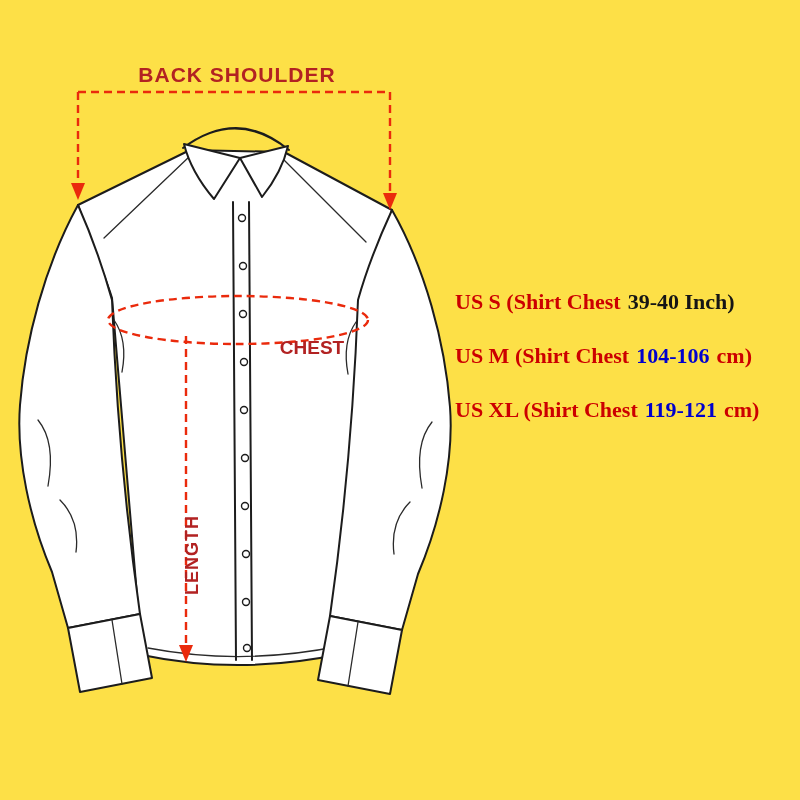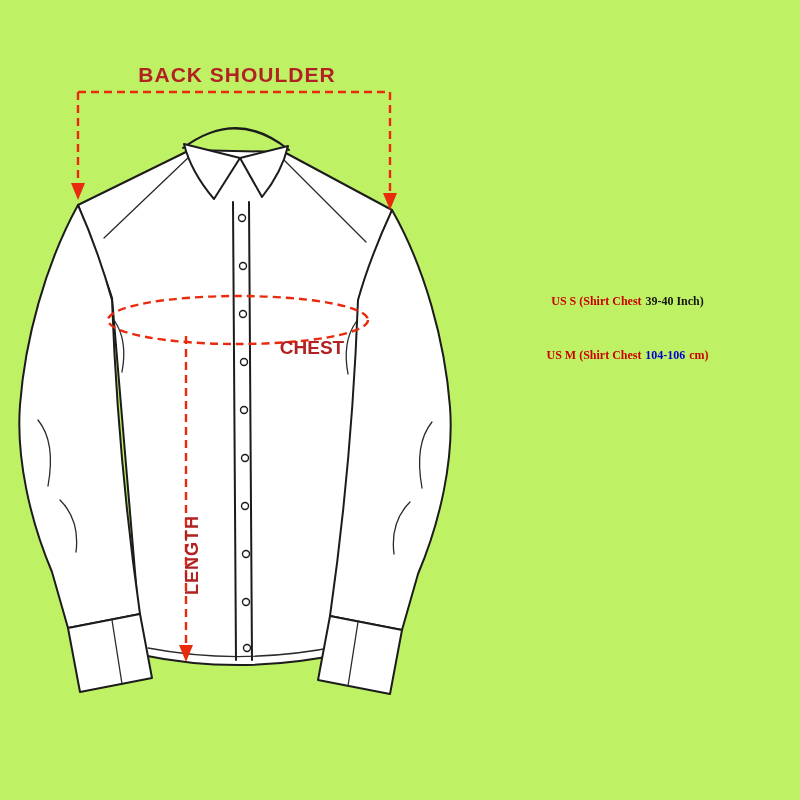--- a/index.html
+++ b/index.html
@@ -1,35 +1,34 @@
 <!DOCTYPE html>
 <html><head>
 <meta charset="utf-8">
 <style>
   html,body{margin:0;padding:0;background:#ffffff;}
   .canvas{
     position:relative;
     width:800px;height:800px;
-    background:#bef264;
+    background:#fde047;
     overflow:hidden;
     font-family:"Liberation Sans",sans-serif;
   }
   .canvas svg{position:absolute;left:0;top:0;}
   .shirt-line{fill:none;stroke:#1c1c1c;stroke-width:2;stroke-linejoin:round;stroke-linecap:round;}
   .shirt-fill{fill:#ffffff;stroke:#1c1c1c;stroke-width:2;stroke-linejoin:round;stroke-linecap:round;}
   .detail{fill:none;stroke:#2a2a2a;stroke-width:1.3;stroke-linecap:round;}
   .btn{fill:#ffffff;stroke:#1c1c1c;stroke-width:1.4;}
   .dash{fill:none;stroke:#ea2a0c;stroke-width:2.4;stroke-dasharray:8 5;}
   .arrow{fill:#ea2a0c;stroke:none;}
   .ann-text{font-family:"Liberation Sans",sans-serif;font-weight:bold;fill:#b22222;}
   .size-chart{
     position:absolute;left:455px;top:288px;width:345px;
     font-family:"Liberation Serif",serif;
-    font-weight:bold;font-size:12px;line-height:27px;
-    text-align:center;
+    font-weight:bold;font-size:22px;line-height:27px;
   }
   .size-group{margin-bottom:27px;}
   .size-line{white-space:nowrap;}
   .red{color:#cc0000;}
   .black{color:#151515;}
   .blue{color:#0000cd;}
   .val{margin-left:0.32em;}
 </style>
 </head>
 <body>
@@ -133,16 +132,19 @@
     <div class="size-group">
       <div class="size-line">
         <span class="red">US M (Shirt Chest</span><span class="blue val">104-106</span><span class="red val">cm)</span>
       </div>
     </div>
 
     <div class="size-group">
     </div>
 
     <div class="size-group">
+      <div class="size-line">
+        <span class="red">US XL (Shirt Chest</span><span class="blue val">119-121</span><span class="red val">cm)</span>
+      </div>
     </div>
 
   </div>
 </div>
 
 </body></html>

